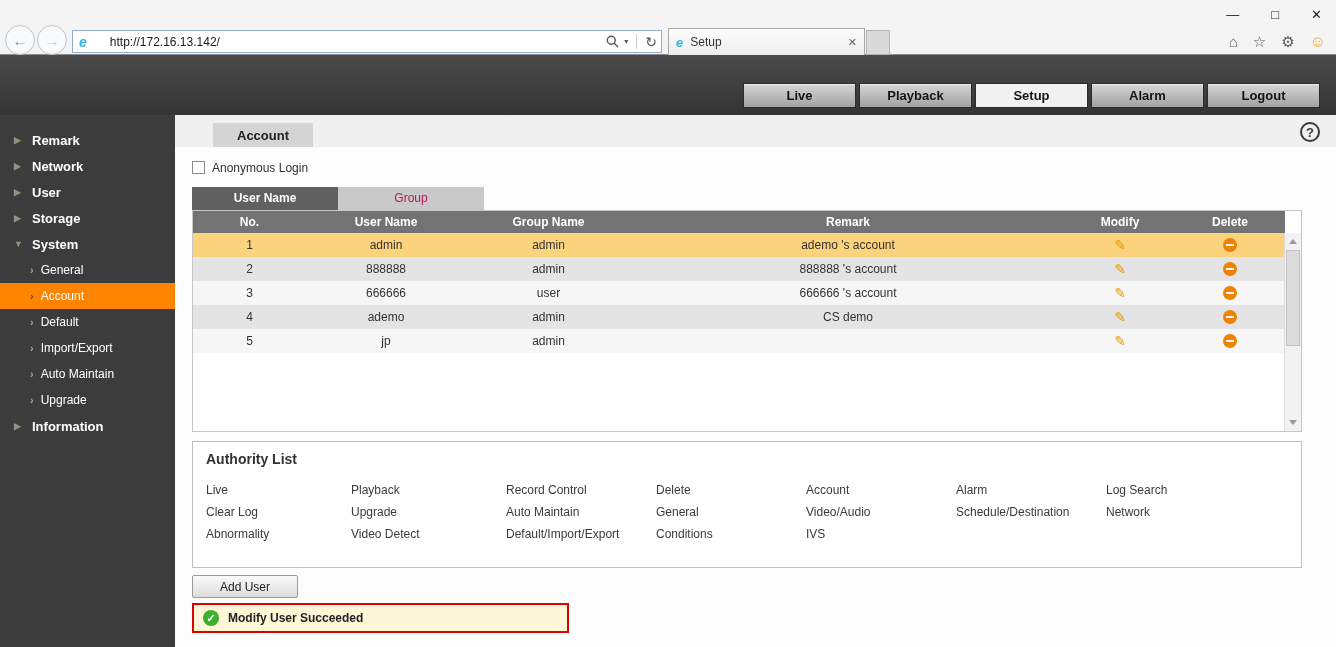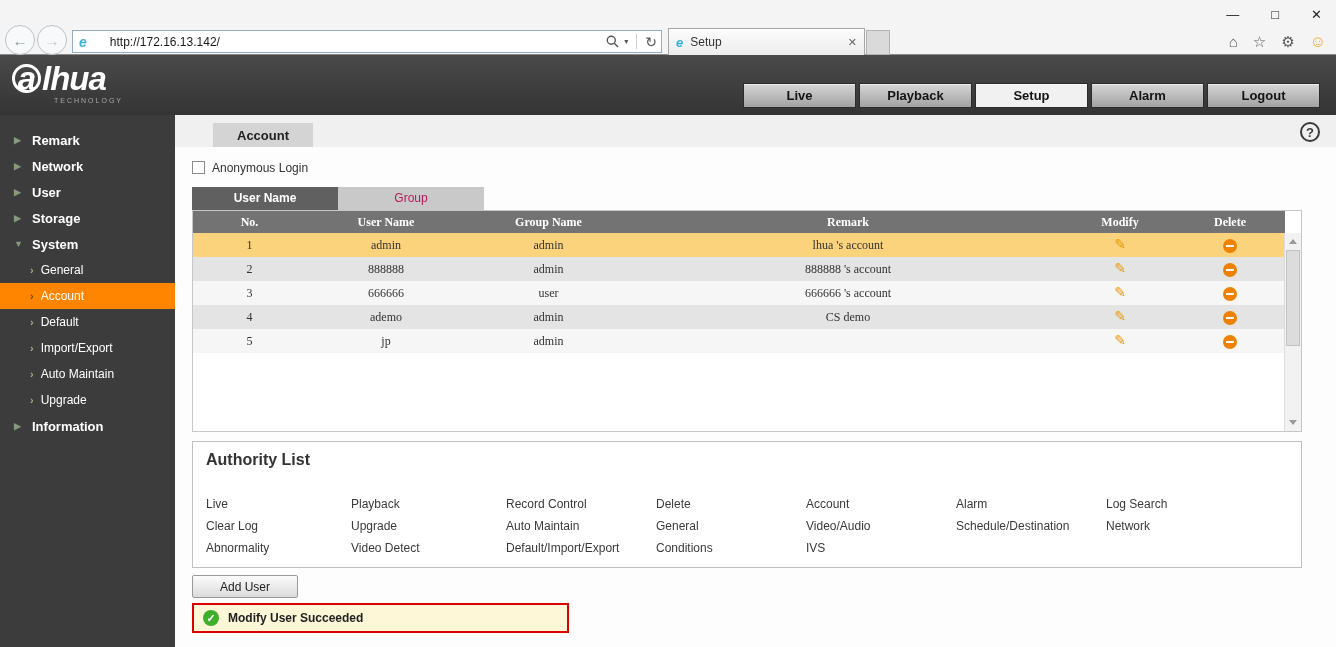--- a/index.html
+++ b/index.html
@@ -57,38 +57,38 @@
 
   .anon-row { position:absolute; left:17px; top:14px; display:flex; align-items:flex-start; }
   .checkbox { width:13px; height:13px; border:1px solid #8a8a8a; background:#fff; display:inline-block; cursor:pointer; }
   .anon-label { font-size:12px; color:#333; margin-left:7px; }
 
   .user-tabs { position:absolute; left:17px; top:40px; display:flex; }
   .utab { width:146px; height:23px; line-height:23px; text-align:center; font-size:12px; background:#c9c9c9; color:#be185d; cursor:pointer; }
   .utab.active { background:#606060; color:#fff; font-weight:bold; }
 
   .user-table { position:absolute; left:17px; top:63px; width:1110px; height:222px; background:#fff; border:1px solid #c6c6c6; }
-  table.tbl { width:1092px; border-collapse:collapse; table-layout:fixed; text-align:center;font-family:Liberation Serif, serif; }
+  table.tbl { width:1092px; border-collapse:collapse; table-layout:fixed; text-align:center; }
   .tbl th { background:#737373; color:#fff; height:22px; font-size:12px; font-weight:bold; }
   .tbl td { height:24px; font-size:12px; color:#333; }
   tr.selected td { background:#fbd37d; }
   tr.even td { background:#e4e4e4; }
   tr.odd td { background:#f6f6f6; }
   .pencil { color:#e79600; font-size:14px; cursor:pointer; line-height:1; }
   .del-icon { display:inline-block; width:14px; height:14px; border-radius:50%; background:#f08200; position:relative; cursor:pointer; vertical-align:middle; }
   .del-icon .bar { position:absolute; left:3px; right:3px; top:6px; height:2px; background:#fff; }
 
   .vscroll { position:absolute; right:0; top:22px; bottom:0; width:17px; background:#f2f2f2; border-left:1px solid #ddd; cursor:pointer; }
   .tri-up, .tri-down { width:0; height:0; border-left:4px solid transparent; border-right:4px solid transparent; margin:6px auto 0; }
   .tri-up { border-bottom:5px solid #9a9a9a; }
   .tri-down { border-top:5px solid #9a9a9a; position:absolute; bottom:6px; left:4px; }
   .thumb { position:absolute; top:17px; left:1px; right:1px; height:96px; background:#dcdcdc; border:1px solid #c2c2c2; }
 
   .authority { position:absolute; left:17px; top:294px; width:1110px; height:127px; background:#fff; border:1px solid #c0c0c0; padding:9px 0 0 13px; }
-  .auth-title { font-size:16px; font-weight:bold; color:#333; margin-bottom:28px; }
+  .auth-title { font-size:14px; font-weight:bold; color:#333; margin-bottom:16px; }
   .auth-cols { display:flex; }
   .auth-col { display:flex; flex-direction:column; gap:8px; font-size:12px; color:#3a3a3a; }
 
   .add-user { position:absolute; left:17px; top:428px; width:106px; height:23px; background:linear-gradient(#fbfbfb,#dcdcdc); border:1px solid #9a9a9a; border-radius:2px; font-size:12px; color:#222; font-family:"Liberation Sans", sans-serif; cursor:pointer; }
 
   .status { position:absolute; left:17px; top:456px; width:377px; height:30px; background:#fdf7d8; border:2px solid #dd0000; display:flex; align-items:center; padding-left:9px; gap:9px; }
   .check-icon { width:16px; height:16px; border-radius:50%; background:#3fb02c; color:#fff; font-size:11px; line-height:16px; text-align:center; font-weight:bold; flex:0 0 16px; }
   .status-text { font-size:12px; font-weight:bold; color:#222; }
 </style>
 </head>
@@ -131,24 +131,20 @@
 
     <div class="chrome-icons">
       <span>⌂</span>
       <span>☆</span>
       <span>⚙</span>
       <span class="smiley">☺</span>
     </div>
   </div>
 
   <div class="app-header">
-    <div class="logo">
-      <div class="logo-main"><span class="logo-a">a</span><span>lhua</span></div>
-      <div class="logo-sub">TECHNOLOGY</div>
-    </div>
     <div class="main-nav">
       <div class="nav-tab">Live</div>
       <div class="nav-tab">Playback</div>
       <div class="nav-tab active">Setup</div>
       <div class="nav-tab">Alarm</div>
       <div class="nav-tab">Logout</div>
     </div>
   </div>
 
   <div class="sidebar">
@@ -236,21 +232,21 @@
               <th>Remark</th>
               <th>Modify</th>
               <th>Delete</th>
             </tr>
           </thead>
           <tbody>
             <tr class="selected">
               <td>1</td>
               <td>admin</td>
               <td>admin</td>
-              <td>lhua 's account</td>
+              <td>ademo 's account</td>
               <td><span class="pencil">✎</span></td>
               <td><span class="del-icon"><span class="bar"></span></span></td>
             </tr>
             <tr class="even">
               <td>2</td>
               <td>888888</td>
               <td>admin</td>
               <td>888888 's account</td>
               <td><span class="pencil">✎</span></td>
               <td><span class="del-icon"><span class="bar"></span></span></td>

